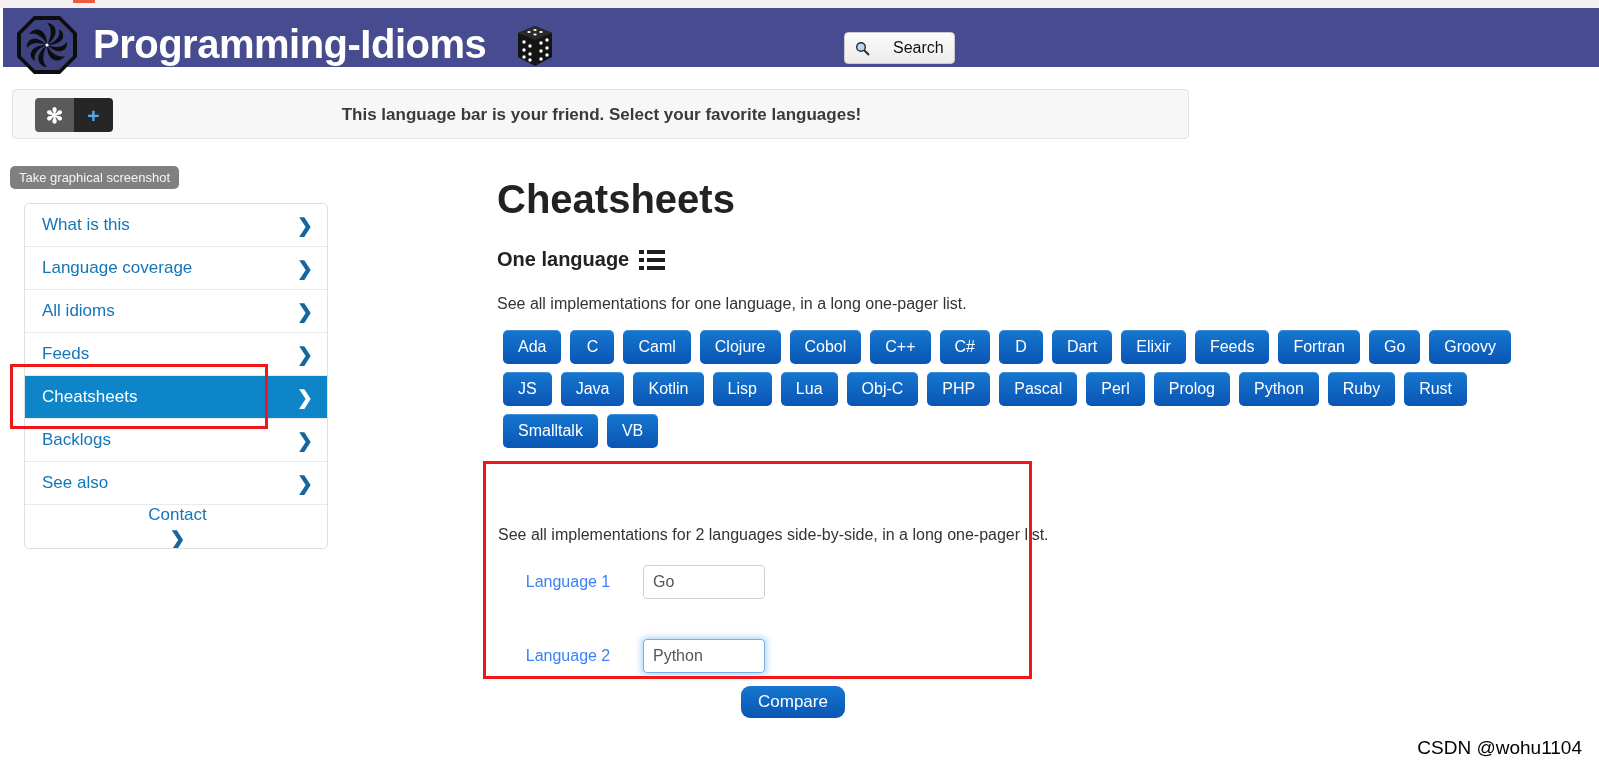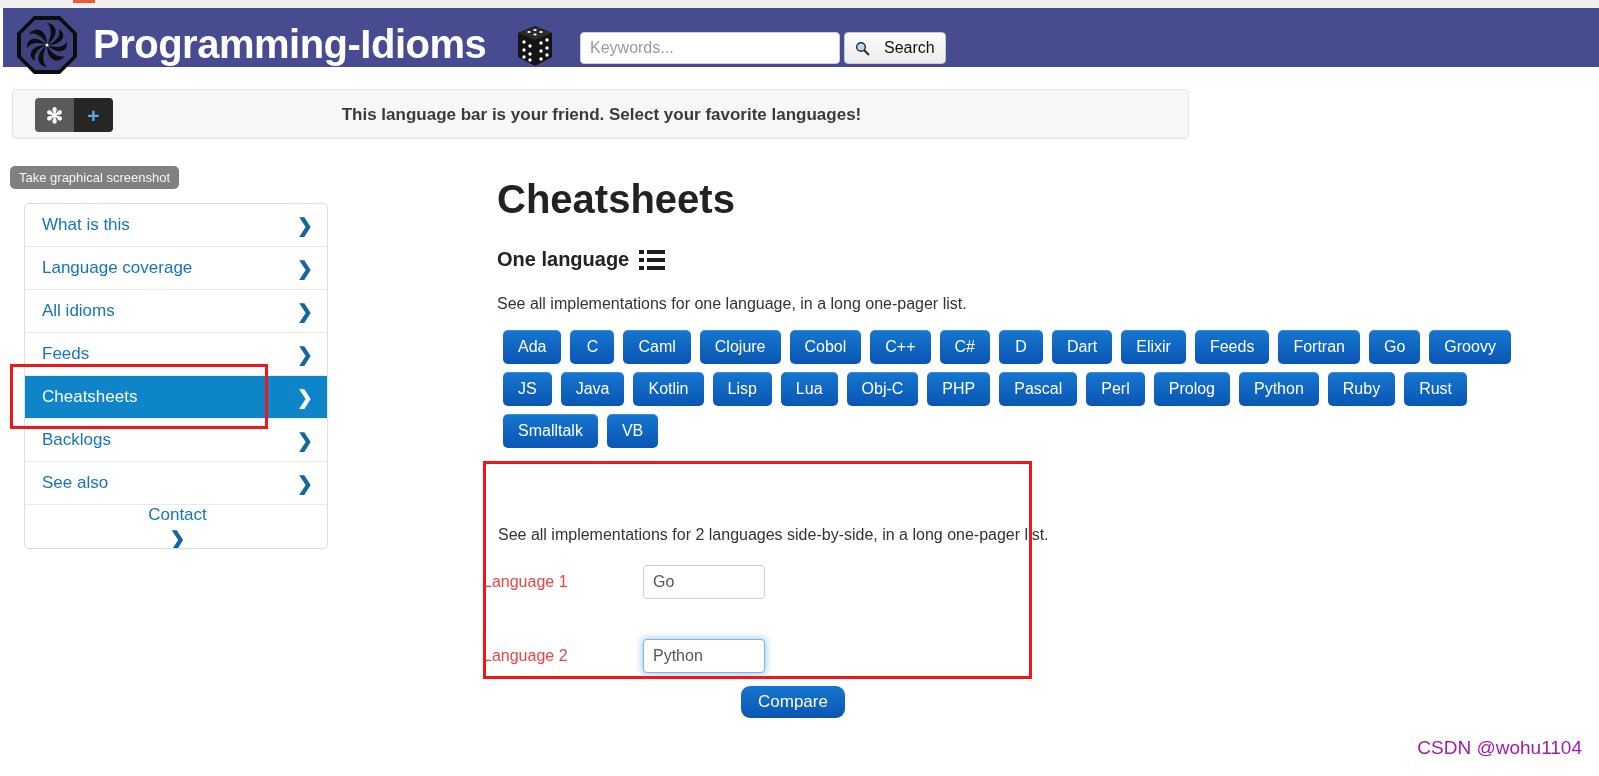--- a/index.html
+++ b/index.html
@@ -44,21 +44,21 @@
   }
   .search-input{
     position:absolute; left:577px; top:24px; width:260px; height:32px;
     border:1px solid #cfcfd4; border-radius:4px;
     background:#fff; padding:0 9px; font-size:16px; color:#333;
     font-family:"Liberation Sans", sans-serif; outline:none;
   }
   .search-input::placeholder{ color:#9a9a9a; }
   .search-btn{
     position:absolute; left:841px; top:24px; height:32px;
-    display:flex; align-items:center; gap:14px;
+    display:flex; align-items:center; gap:23px;
     padding:0 10px;
     background:linear-gradient(#fbfbfb,#ececec);
     border:1px solid #c9c9ce; border-radius:4px;
     font-size:16px; color:#111; cursor:pointer;
     font-family:"Liberation Sans", sans-serif; white-space:nowrap;
   }
   .mag{ width:15px;height:15px;display:inline-block;position:relative;flex:0 0 auto;}
 
   
   .langbar{
@@ -142,22 +142,22 @@
   }
 
   
   .twolang{
     position:absolute; left:483px; top:461px; width:549px; height:218px;
   }
   .tl-head{ position:absolute; left:15px; top:16px; }
   .tl-desc{ position:absolute; left:15px; top:65px; white-space:nowrap; }
   .formrow{ position:absolute; display:flex; align-items:center; }
   .formrow .flabel{
-    width:160px; text-align:left; padding-right:18px;
-    font-size:16px; color:#ef4444; font-family:"Liberation Sans", sans-serif;
+    width:160px; text-align:center; padding-right:18px;
+    font-size:16px; color:#3b82f6; font-family:"Liberation Sans", sans-serif;padding-left:28px;
   }
   .finput{
     width:122px; height:34px; border:1px solid #cfcfd4; border-radius:4px;
     background:#fff; padding:0 9px; font-size:16px; color:#555;
     font-family:"Liberation Sans", sans-serif; outline:none;
   }
   .finput.focused{
     border:1px solid #76b3ea;
     box-shadow:0 0 6px 2px rgba(118,179,234,.55);
   }
@@ -171,21 +171,21 @@
   }
 
   
   .annot{ position:absolute; border:3px solid #ef1717; pointer-events:none; }
   .annot-side{ left:10px; top:364px; width:258px; height:65px; }
   .annot-two{ left:483px; top:461px; width:549px; height:218px; }
 
   
   .watermark{
     position:absolute; right:17px; bottom:17px;
-    font-size:19px; color:#a21caf;
+    font-size:19px; color:#000000;
     font-family:"Liberation Sans", sans-serif; user-select:none;
   }
 </style>
 </head>
 <body>
 
 <div id="root">
 
   <div class="top-strip">
     <div class="top-orange"></div>
@@ -231,21 +231,20 @@
           <circle cx="26" cy="18" r="1.7"></circle>
           <circle cx="32" cy="15" r="1.7"></circle>
           <circle cx="26" cy="26" r="1.7"></circle>
           <circle cx="32" cy="23" r="1.7"></circle>
           <circle cx="26" cy="34" r="1.7"></circle>
           <circle cx="32" cy="30" r="1.7"></circle>
         </g>
       </svg>
     </div>
 
-    <input class="search-input" type="text" placeholder="Keywords..." style="">
 
     <div class="search-btn">
       <span class="mag">
         <svg width="15" height="15" viewBox="0 0 15 15">
           <circle cx="6" cy="6" r="4.3" fill="#bcd8ef" stroke="#2b2b2b" stroke-width="1.4"></circle>
           <line x1="9.2" y1="9.2" x2="14" y2="14" stroke="#2b2b2b" stroke-width="2"></line>
         </svg>
       </span>
       <span>Search</span>
     </div>

